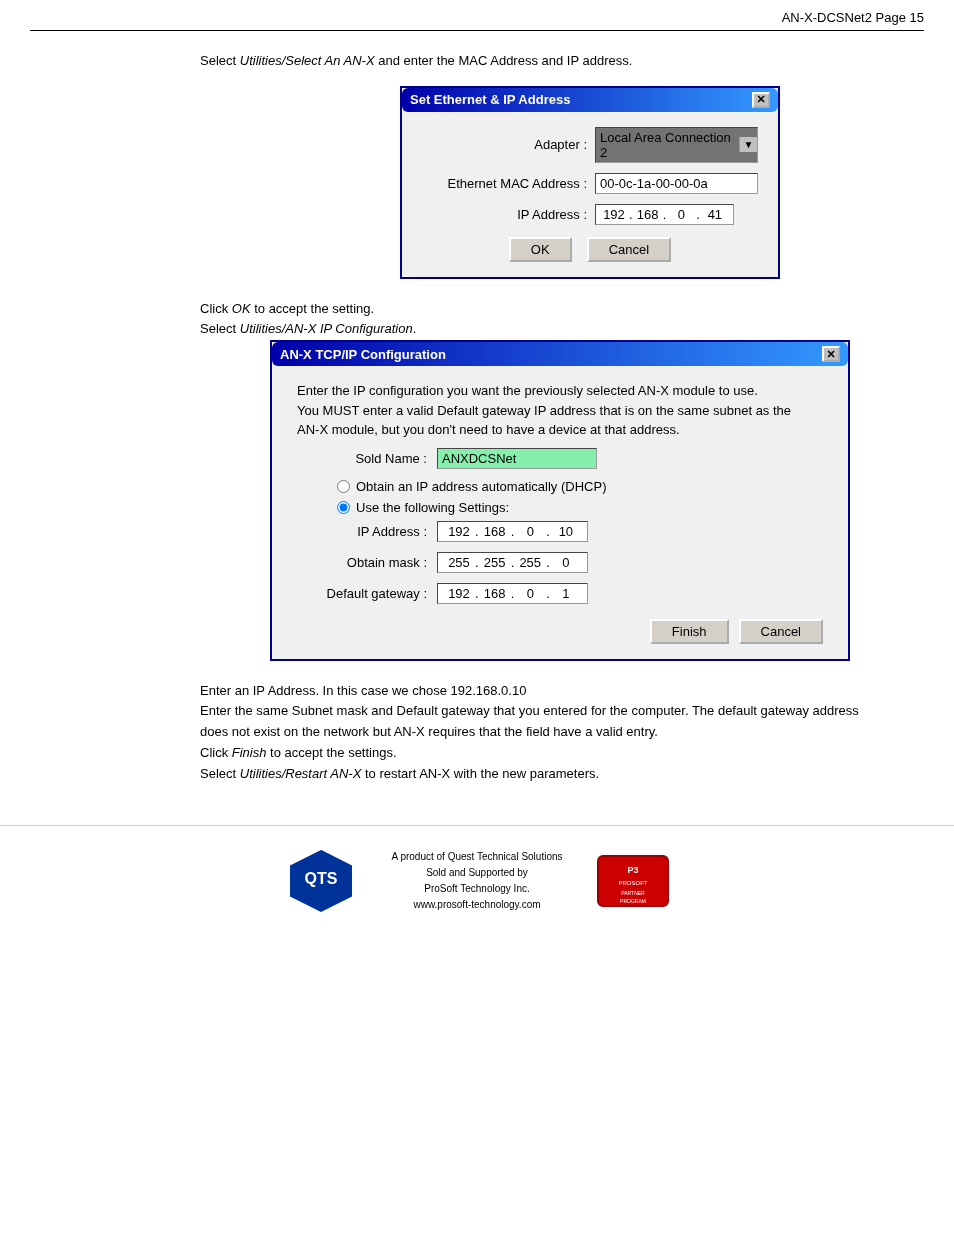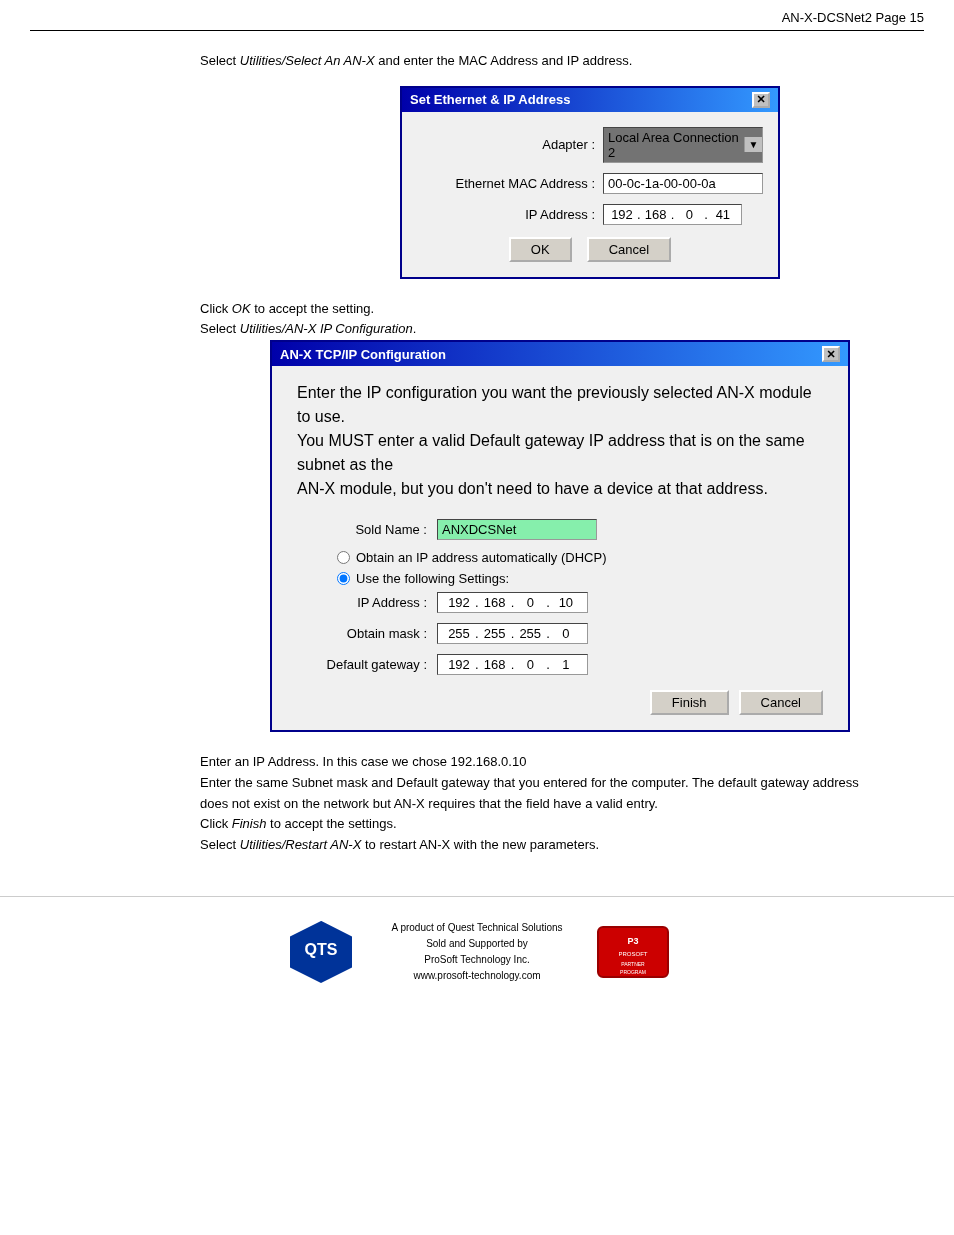--- a/index.html
+++ b/index.html
@@ -47,20 +47,21 @@
 
     .dialog-titlebar {
       background: linear-gradient(to right, #0000aa, #3399ff);
       color: #fff;
       padding: 4px 8px;
       font-size: 13px;
       font-weight: bold;
       display: flex;
       justify-content: space-between;
       align-items: center;
+      border-radius: 6px;
     }
 
     .dialog-close-btn {
       background: #c0c0c0;
       border: 2px outset #fff;
       width: 18px;
       height: 16px;
       font-size: 11px;
       display: flex;
       align-items: center;
@@ -70,21 +71,21 @@
       color: #000;
     }
 
     
     .ethernet-dialog {
       width: 380px;
       margin-left: 200px;
     }
 
     .ethernet-dialog .dialog-body {
-      padding: 15px 28px;
+      padding: 15px 20px;
     }
 
     .form-row {
       display: flex;
       align-items: center;
       margin-bottom: 10px;
     }
 
     .form-label {
       text-align: right;
@@ -165,23 +166,23 @@
     .tcpip-dialog {
       width: 580px;
       margin-left: 70px;
     }
 
     .tcpip-dialog .dialog-body {
       padding: 15px 25px;
     }
 
     .tcpip-desc {
-      font-size: 16px;
+      font-size: 13px;
       line-height: 1.5;
-      margin-bottom: 18px;
+      margin-bottom: 8px;
     }
 
     .tcpip-form-row {
       display: flex;
       align-items: center;
       margin-bottom: 10px;
     }
 
     .tcpip-label {
       text-align: right;

